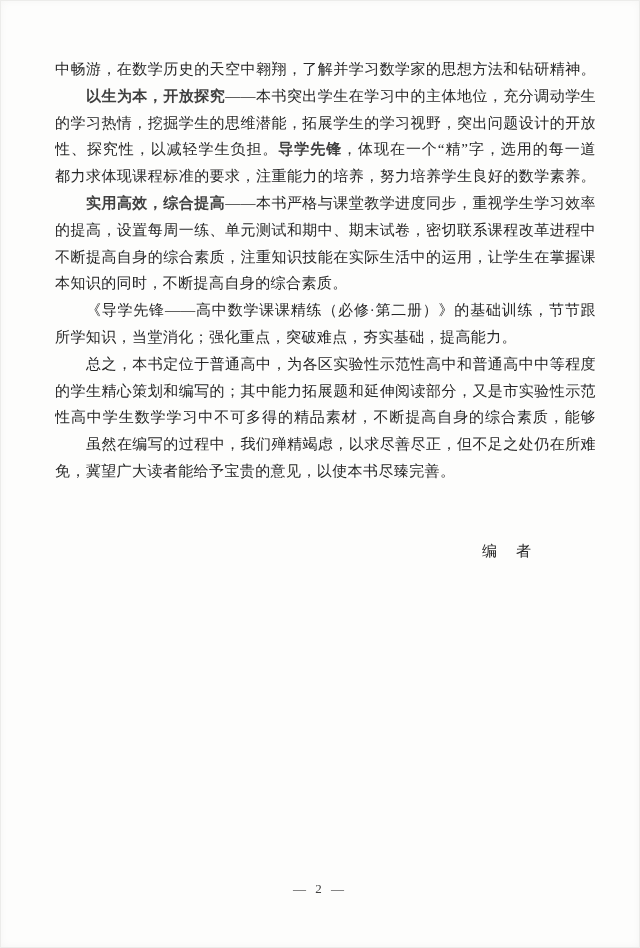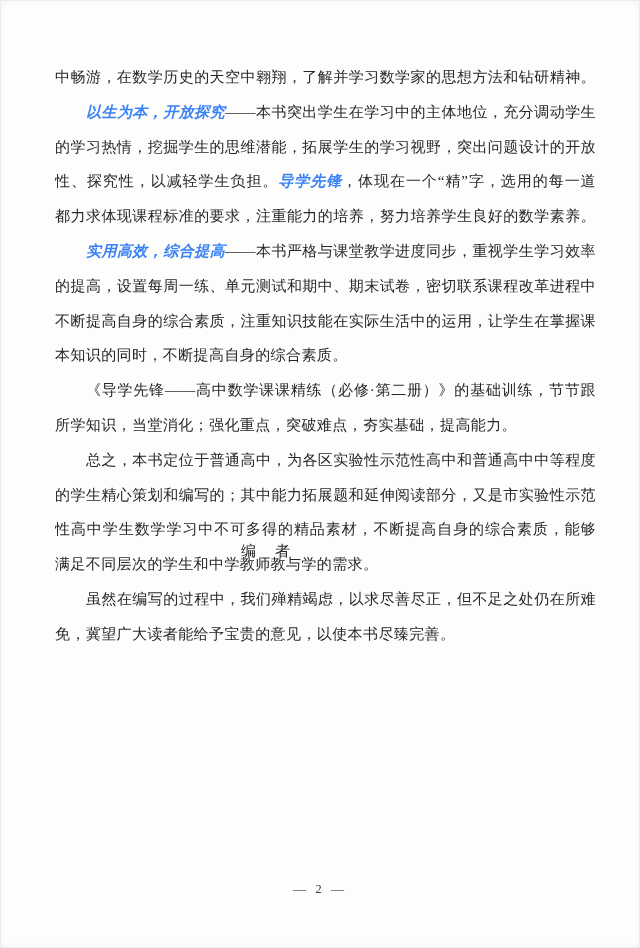--- a/index.html
+++ b/index.html
@@ -25,49 +25,46 @@
     font-size: 15px;
     line-height: 26.8px;
     letter-spacing: 0.4px;
   }
   .line {
     height: 26.8px;
     overflow: hidden;
     text-align: justify;
     text-align-last: justify;
     white-space: normal;
-    margin-top: 8px;
   }
   .line.end {
     text-align: center;
     text-align-last: left;
   }
   .line.indent {
     text-indent: 31px;
   }
   .b {
     font-family: "Liberation Sans", "DejaVu Sans", sans-serif;
     font-weight: 700;
-    color: #3b82f6;
-    font-style: italic;
+    color: #404040;
   }
   .sig {
     position: absolute;
     top: 538px;
     left: 0;
     right: 92px;
     text-align: right;
     font-size: 15px;
     line-height: 27px;
     letter-spacing: 0.5px;
   }
   .sig .author {
     padding-right: 15px;
     letter-spacing: 2px;
-    text-align: center;
   }
   .footer {
     position: absolute;
     top: 881px;
     left: 0;
     width: 640px;
     text-align: center;
     font-size: 13px;
     color: #3f3f3f;
     letter-spacing: 3px;
@@ -86,21 +83,20 @@
     <div class="line"><span>都力求体现课程标准的要求，注重能力的培养，努力培养学生良好的数学素养。</span></div>
     <div class="line indent"><span class="b">实用高效，综合提高</span><span>——本书严格与课堂教学进度同步，重视学生学习效率</span></div>
     <div class="line"><span>的提高，设置每周一练、单元测试和期中、期末试卷，密切联系课程改革进程中的</span></div>
     <div class="line"><span>不断提高自身的综合素质，注重知识技能在实际生活中的运用，让学生在掌握课</span></div>
     <div class="line end"><span>本知识的同时，不断提高自身的综合素质。</span></div>
     <div class="line indent"><span>《导学先锋——高中数学课课精练（必修·第二册）》的基础训练，节节跟踪，</span></div>
     <div class="line end"><span>所学知识，当堂消化；强化重点，突破难点，夯实基础，提高能力。</span></div>
     <div class="line indent"><span>总之，本书定位于普通高中，为各区实验性示范性高中和普通高中中等程度</span></div>
     <div class="line"><span>的学生精心策划和编写的；其中能力拓展题和延伸阅读部分，又是市实验性示范</span></div>
     <div class="line"><span>性高中学生数学学习中不可多得的精品素材，不断提高自身的综合素质，能够</span></div>
-    <div class="line end"><span>满足不同层次的学生和中学教师教与学的需求。</span></div>
     <div class="line indent"><span>虽然在编写的过程中，我们殚精竭虑，以求尽善尽正，但不足之处仍在所难</span></div>
     <div class="line end"><span>免，冀望广大读者能给予宝贵的意见，以使本书尽臻完善。</span></div>
   </div>
 
   <div class="sig">
     <div class="author">编　者</div>
   </div>
 
   <div class="footer">— 2 —</div>
 

